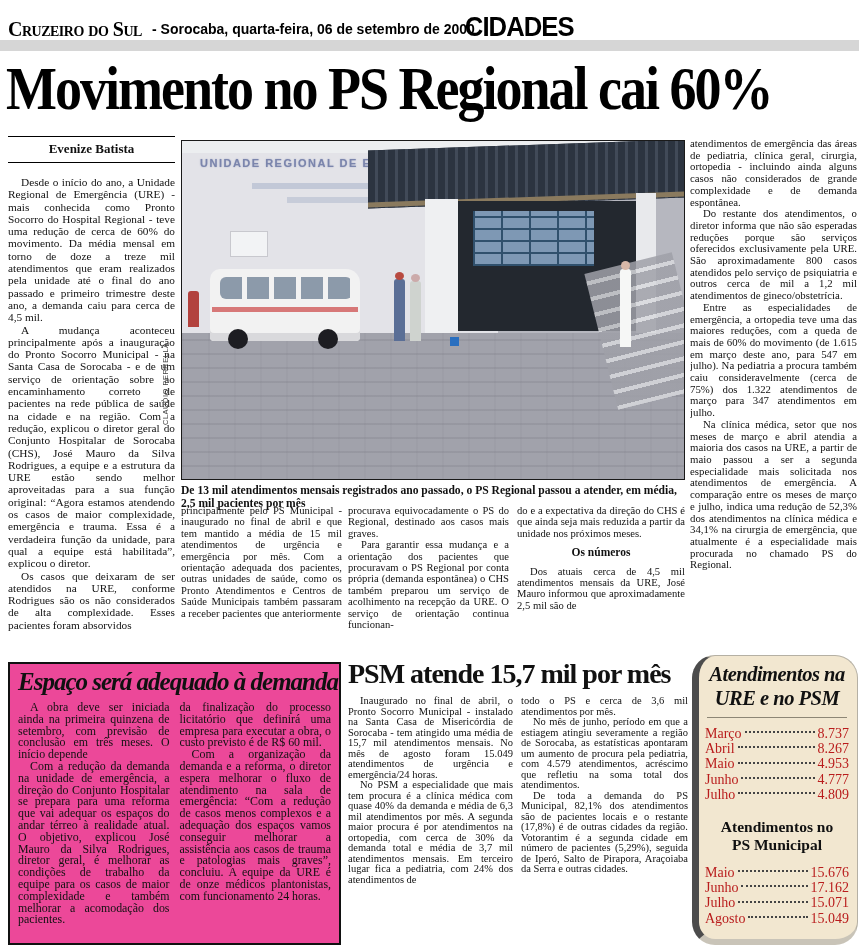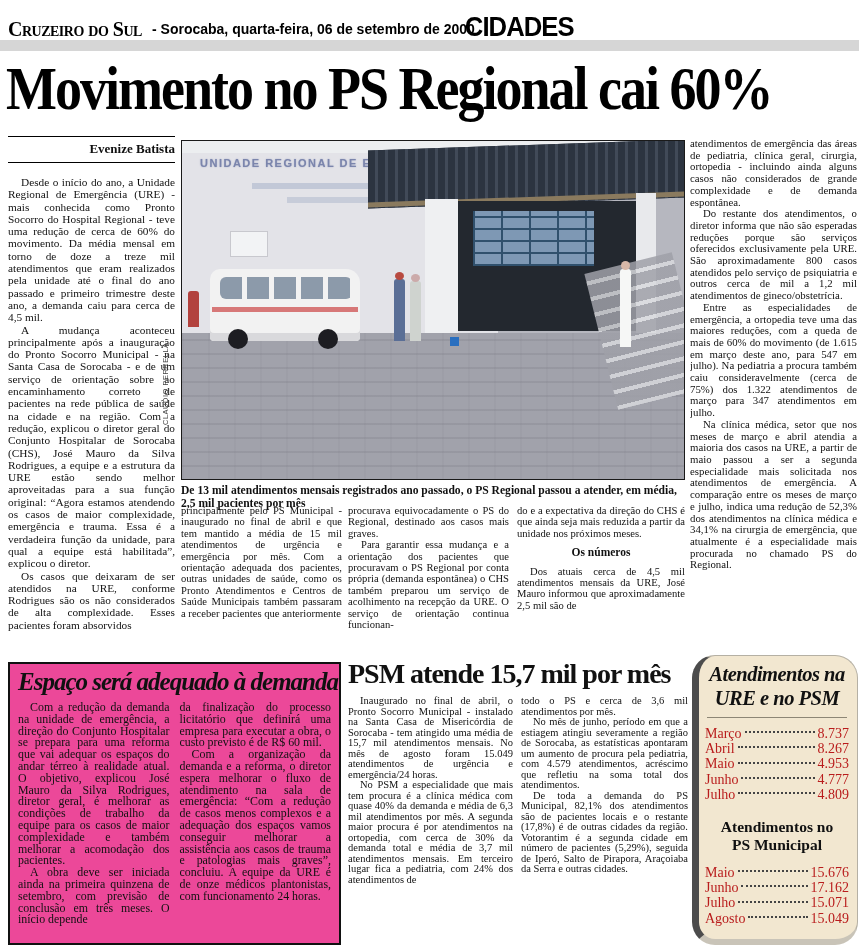--- a/index.html
+++ b/index.html
@@ -34,21 +34,21 @@
   .right-col { left:690px; top:138px; width:167px; height:514px; font-size:10.8px; line-height:11.7px; }
   .bp-col { top:505px; height:153px; font-size:10.6px; line-height:11.4px; }
   .bp1 { left:181px; width:161px; }
   .bp2 { left:348px; width:161px; }
   .bp3 { left:517px; width:168px; }
   .subhead { text-align:center; font-weight:bold; font-size:11.5px; margin:8px 0 7px 0; text-indent:0; }
 
   
   .byline-block { position:absolute; left:8px; top:136px; width:167px; }
   .byline-block .rule { border-top:1.5px solid #000; }
-  .byline { text-align:right; font-weight:bold; font-size:13px; padding:4px 0 5px 0;
+  .byline { text-align:center; font-weight:bold; font-size:13px; padding:4px 0 5px 0;
             font-family:"Liberation Serif",serif; }
 
   
   .photo-wrap { position:absolute; left:181px; top:140px; width:504px; height:340px; }
   .photo { position:absolute; inset:0; border:1px solid #1a1a1a; overflow:hidden;
            background:#b6b7bf; }
   .sky { position:absolute; left:0; top:0; width:100%; height:22px; background:#eceef0; }
   .facade { position:absolute; left:0; top:12px; width:63%; height:180px; background:#e3e3e8; }
   .sign-text { position:absolute; left:18px; top:16px; width:330px; font-family:"Liberation Sans",sans-serif;
            font-weight:bold; font-size:11px; letter-spacing:1.5px; color:#7b85ac;
@@ -206,22 +206,22 @@
     <p class="cont">atendimentos de emergência das áreas de pediatria, clínica geral, cirurgia, ortopedia - incluindo ainda alguns casos não considerados de grande complexidade e de demanda espontânea.</p>
     <p>Do restante dos atendimentos, o diretor informa que não são esperadas reduções porque são serviços oferecidos exclusivamente pela URE. São aproximadamente 800 casos atendidos pelo serviço de psiquiatria e outros cerca de mil a 1,2 mil atendimentos de gineco/obstetrícia.</p>
     <p>Entre as especialidades de emergência, a ortopedia teve uma das maiores reduções, com a queda de mais de 60% do movimento (de 1.615 em março deste ano, para 547 em julho). Na pediatria a procura também caiu consideravelmente (cerca de 75%) dos 1.322 atendimentos de março para 347 atendimentos em julho.</p>
     <p>Na clínica médica, setor que nos meses de março e abril atendia a maioria dos casos na URE, a partir de maio passou a ser a segunda especialidade mais solicitada nos atendimentos de emergência. A comparação entre os meses de março e julho, indica uma redução de 52,3% dos atendimentos na clínica médica e 34,1% na cirurgia de emergência, que atualmente é a especialidade mais procurada no chamado PS do Regional.</p>
   </div>
 
   <div class="box-article">
     <div class="box-title">Espaço será adequado à demanda</div>
     <div class="box-cols">
       <div class="box-col">
+        <p>A obra deve ser iniciada ainda na primeira quinzena de setembro, com previsão de conclusão em três meses. O início depende</p>
         <p>Com a redução da demanda na unidade de emergência, a direção do Conjunto Hospitalar se prepara para uma reforma que vai adequar os espaços do andar térreo à realidade atual. O objetivo, explicou José Mauro da Silva Rodrigues, diretor geral, é melhorar as condições de trabalho da equipe para os casos de maior complexidade e também melhorar a acomodação dos pacientes.</p>
-        <p>A obra deve ser iniciada ainda na primeira quinzena de setembro, com previsão de conclusão em três meses. O início depende</p>
       </div>
       <div class="box-col">
         <p class="cont">da finalização do processo licitatório que definirá uma empresa para executar a obra, o custo previsto é de R$ 60 mil.</p>
         <p>Com a organização da demanda e a reforma, o diretor espera melhorar o fluxo de atendimento na sala de emergência: “Com a redução de casos menos complexos e a adequação dos espaços vamos conseguir melhorar a assistência aos casos de trauma e patologias mais graves”, concluiu. A equipe da URE é de onze médicos plantonistas, com funcionamento 24 horas.</p>
       </div>
     </div>
   </div>
 
   <div class="psm-title">PSM atende 15,7 mil por mês</div>
   <div class="psm-col psm1">

